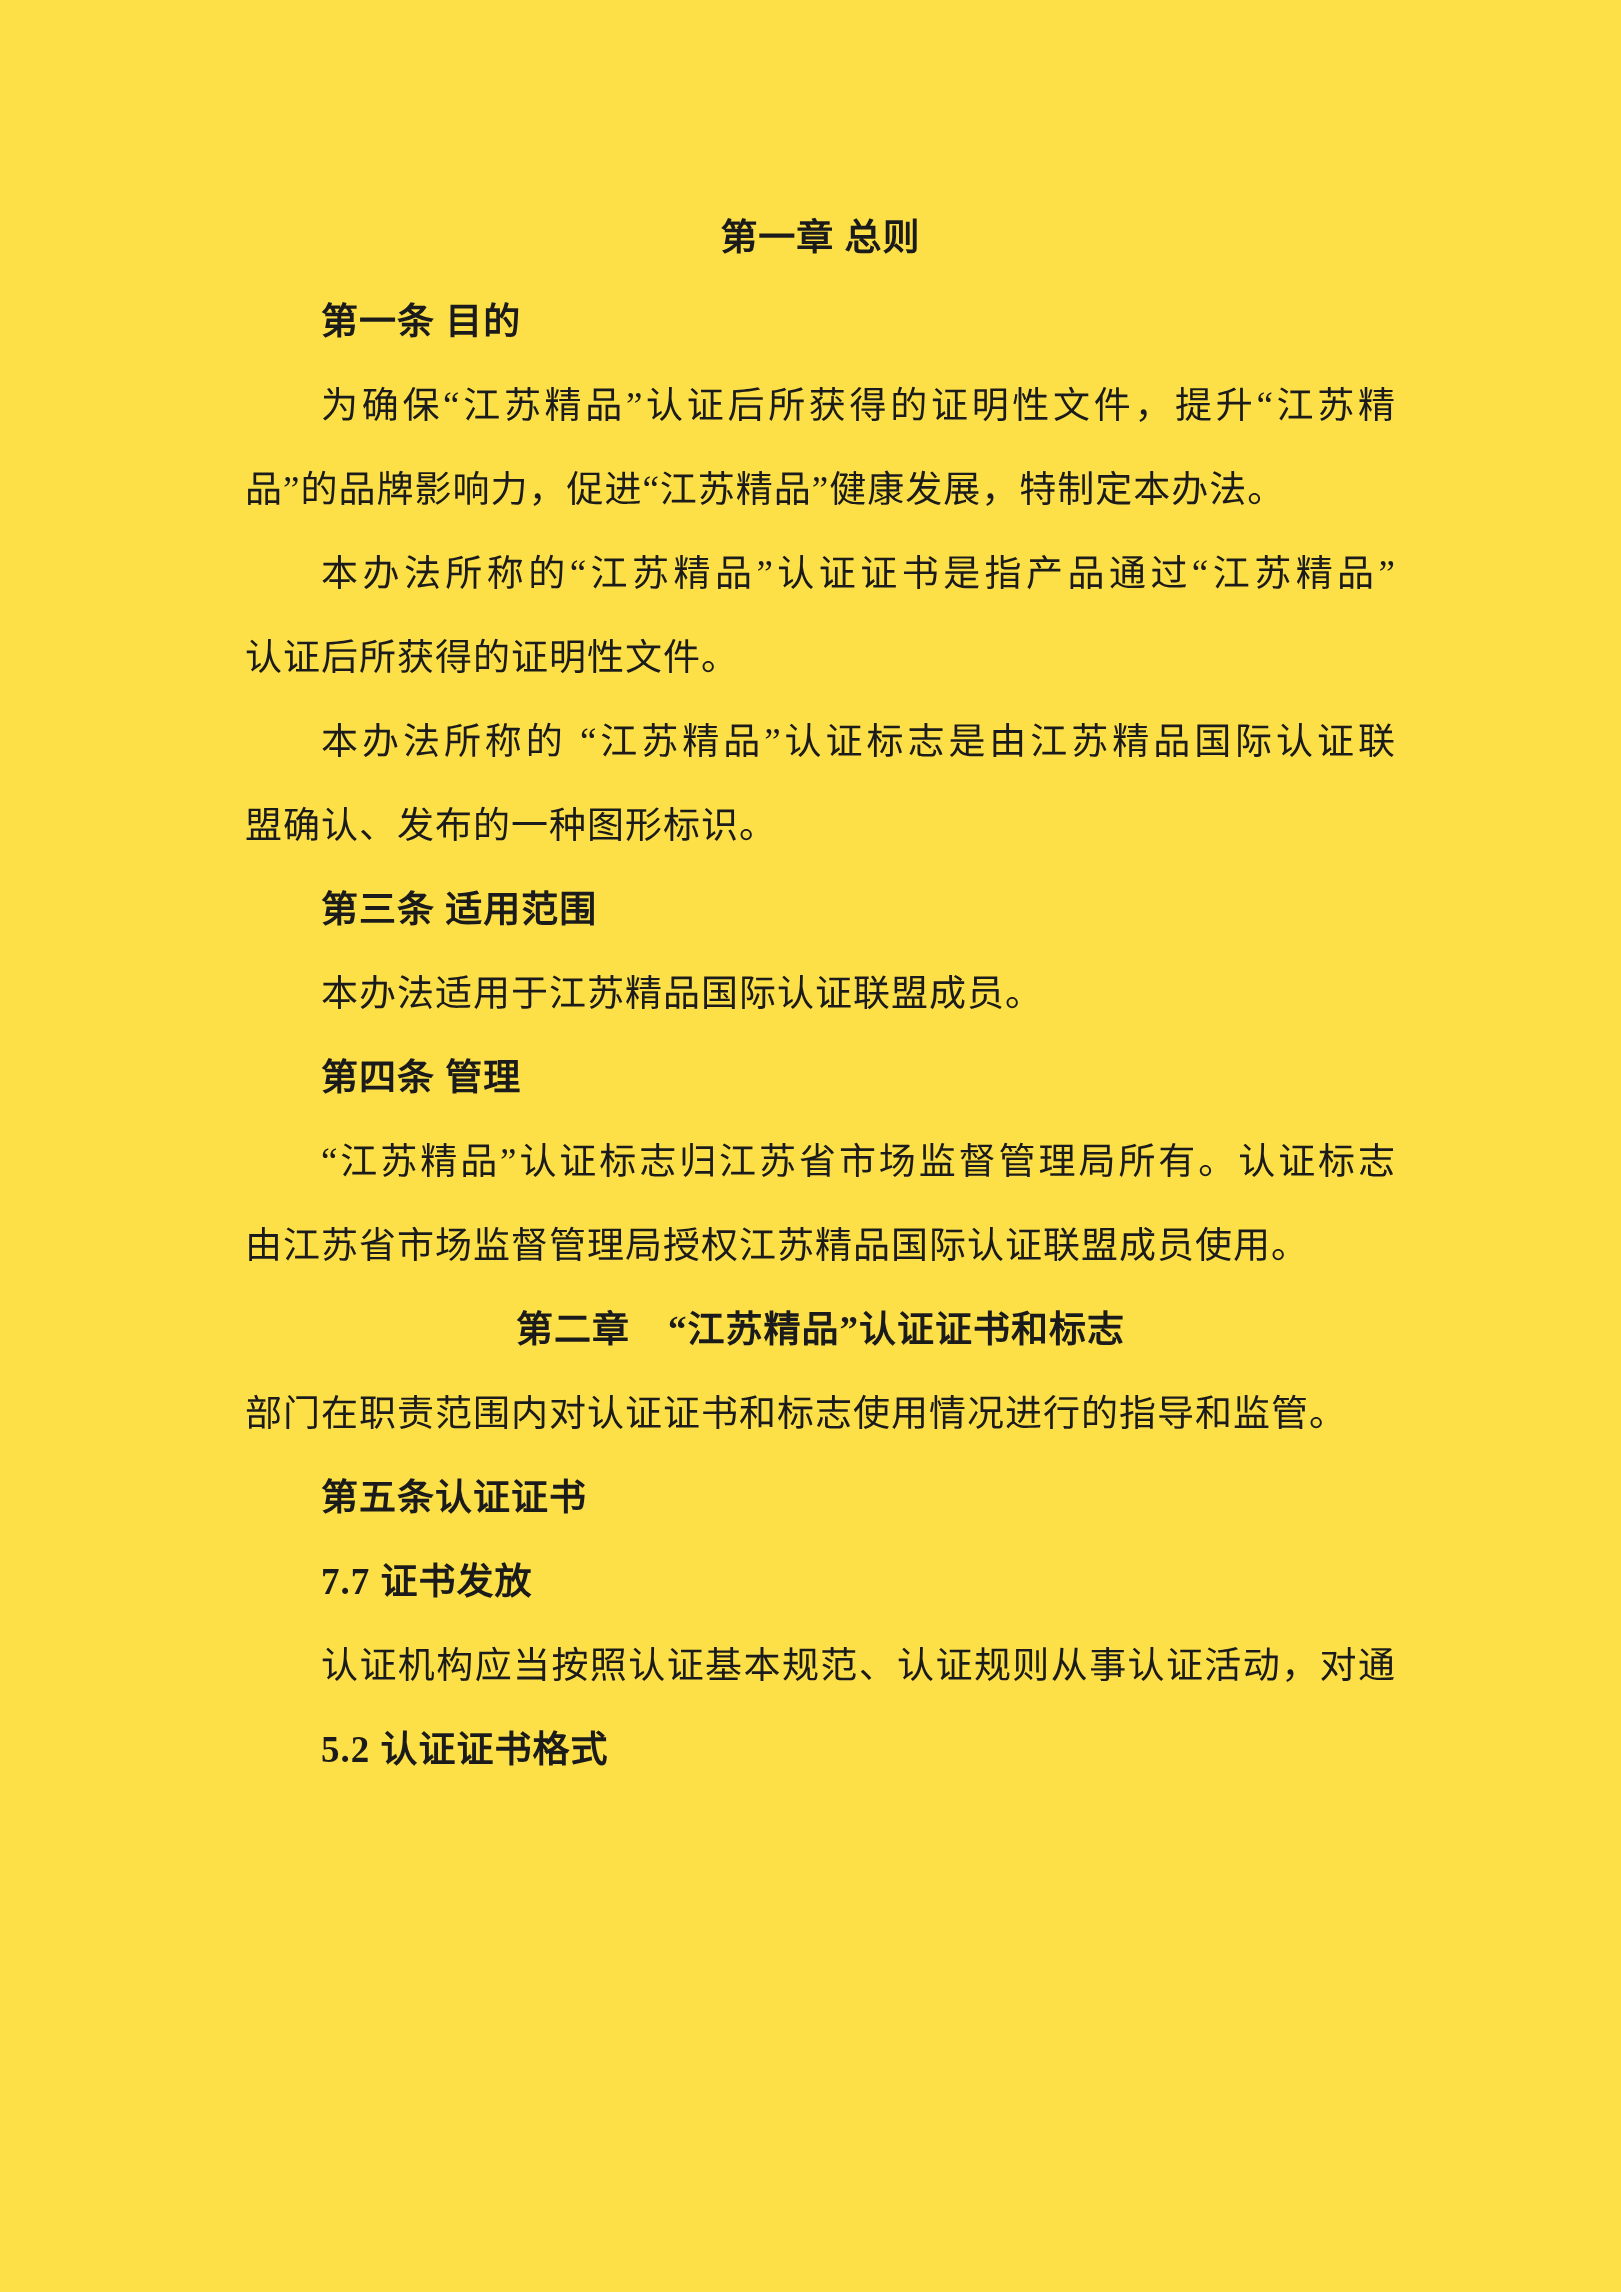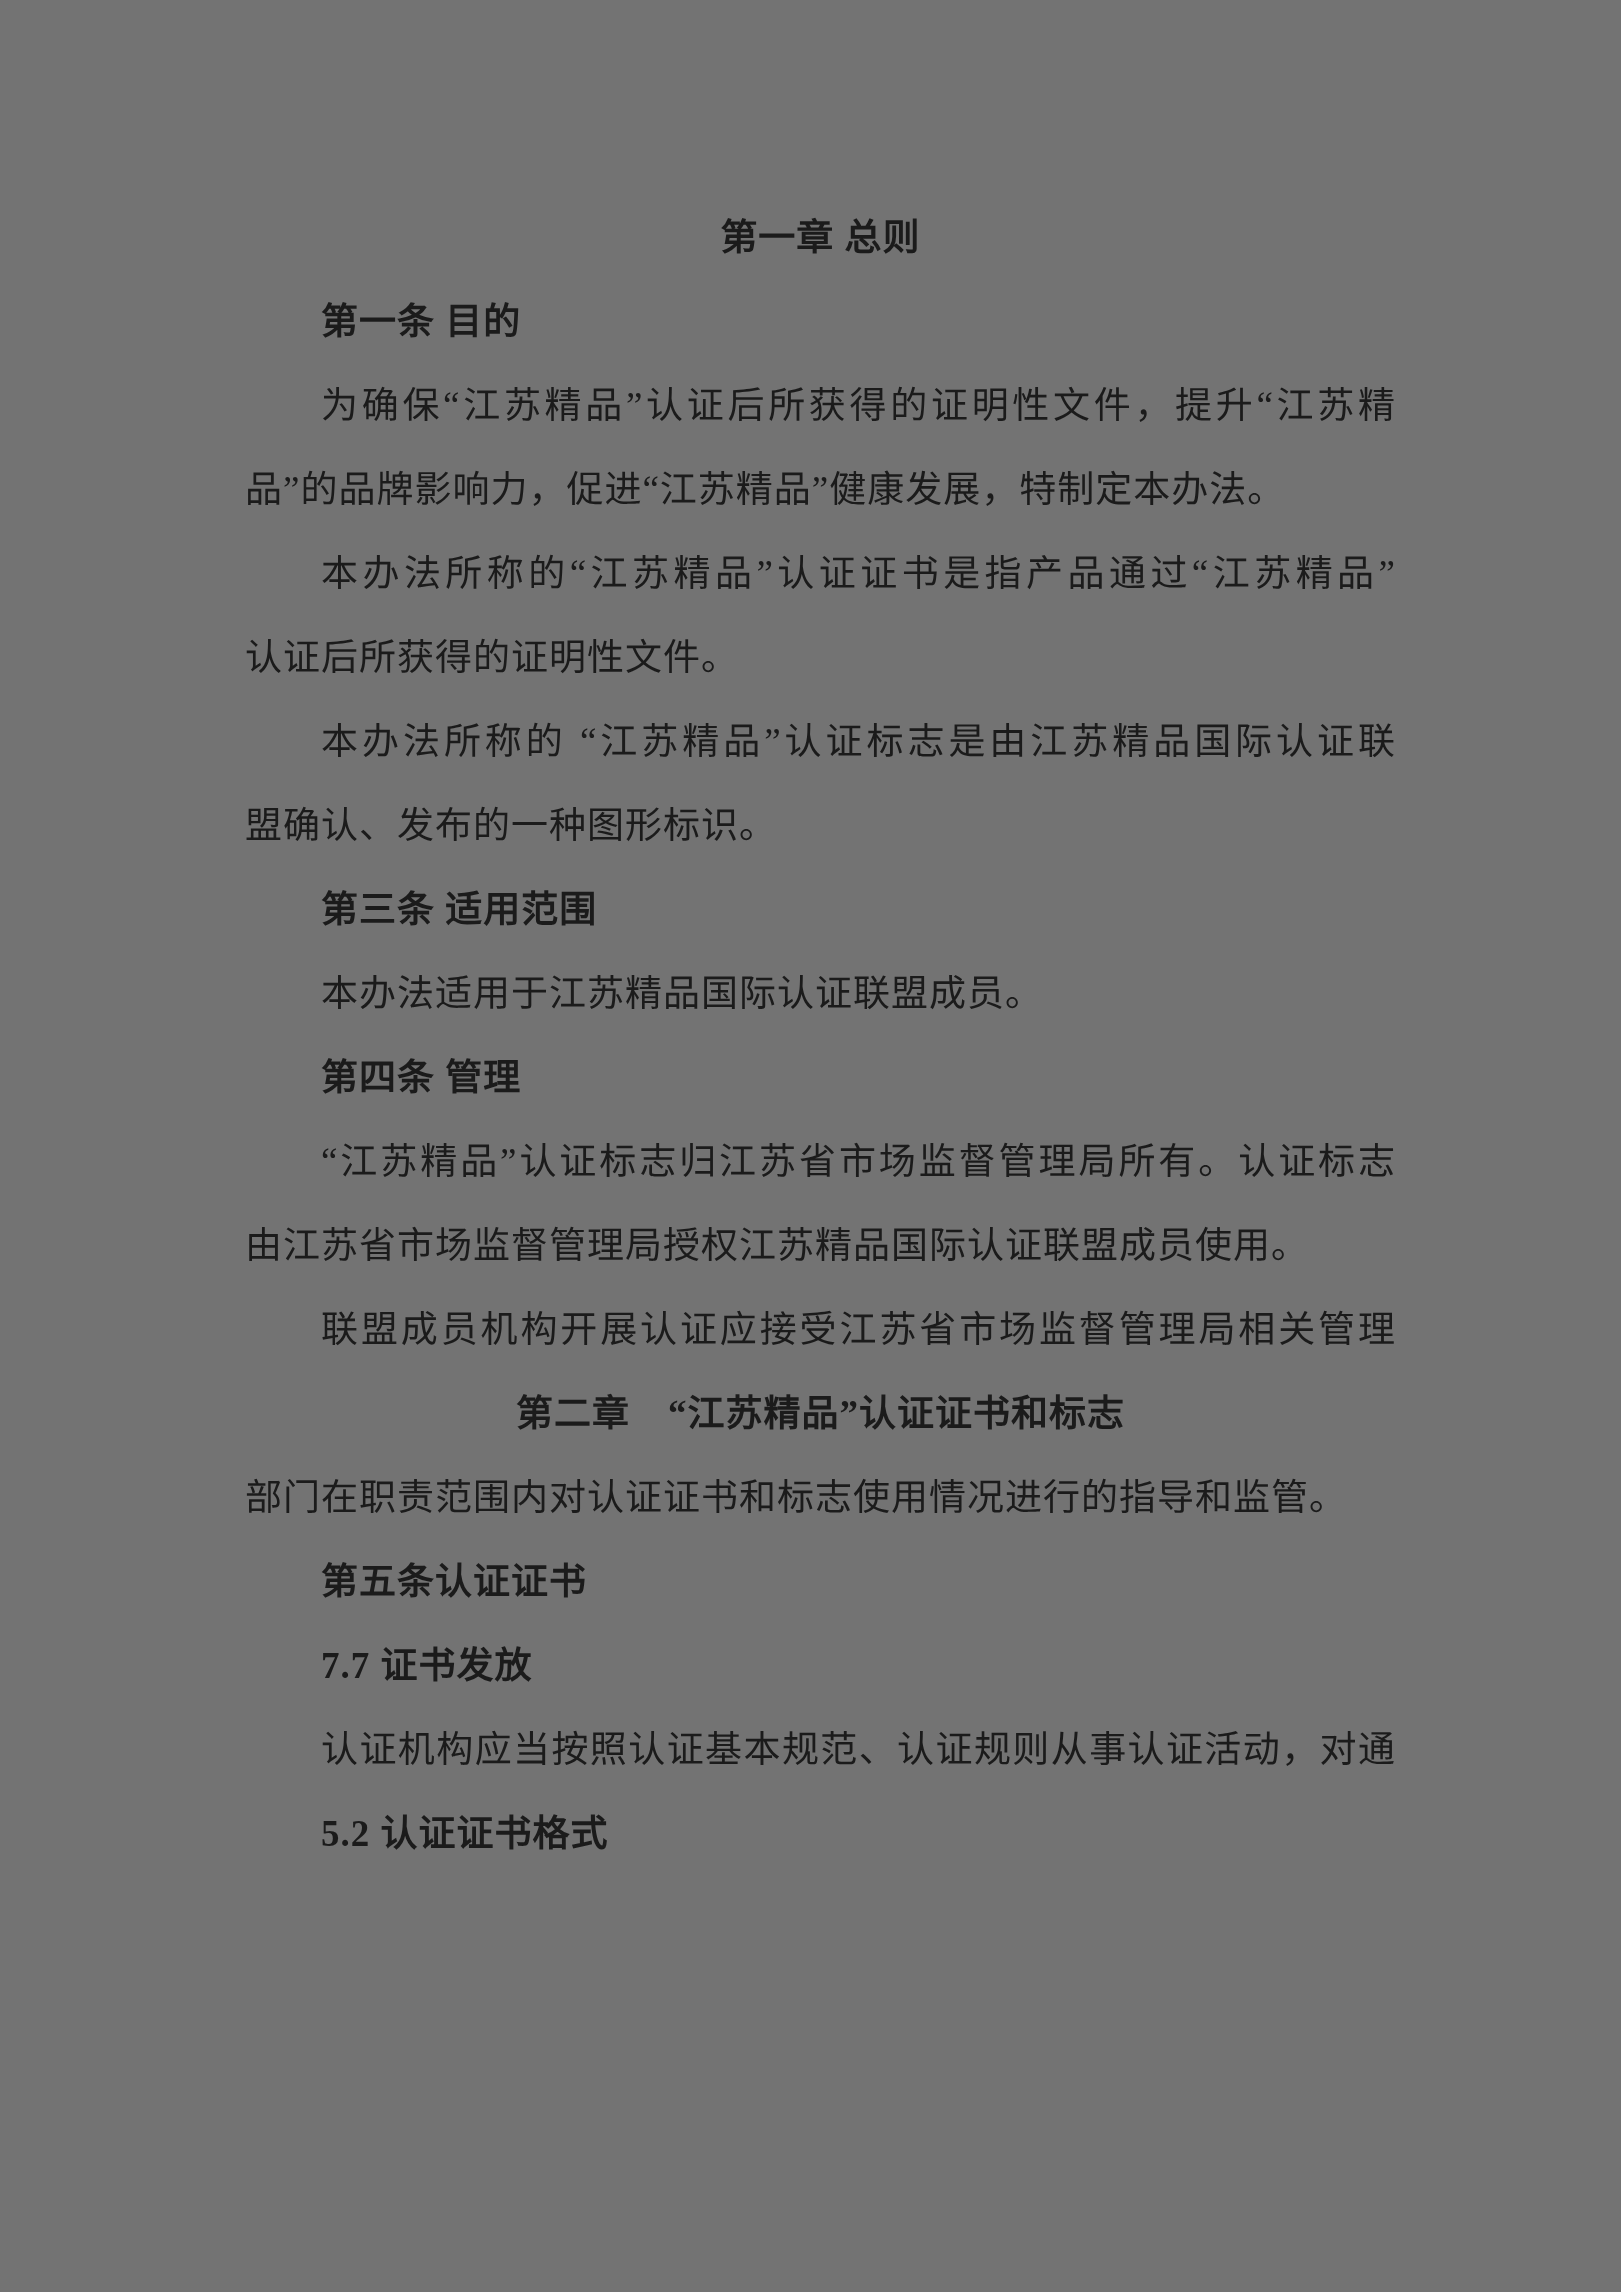--- a/index.html
+++ b/index.html
@@ -5,21 +5,21 @@
 <style>
   html, body {
     margin: 0;
     padding: 0;
     background: #ffffff;
   }
   .page {
     position: relative;
     width: 1621px;
     height: 2293px;
-    background: #737373;
+    background: #fde047;
     overflow: hidden;
     font-family: "Liberation Serif", "DejaVu Serif", serif;
   }
   .doc-body {
     position: absolute;
     left: 245px;
     top: 196px;
     width: 1151px;
   }
   .line {
@@ -69,21 +69,20 @@
       <p class="line body">品”的品牌影响力，促进“江苏精品”健康发展，特制定本办法。</p>
       <p class="line body-first fill">本办法所称的“江苏精品”认证证书是指产品通过“江苏精品”</p>
       <p class="line body">认证后所获得的证明性文件。</p>
       <p class="line body-first fill">本办法所称的 “江苏精品”认证标志是由江苏精品国际认证联</p>
       <p class="line body">盟确认、发布的一种图形标识。</p>
       <p class="line heading">第三条 适用范围</p>
       <p class="line body-first">本办法适用于江苏精品国际认证联盟成员。</p>
       <p class="line heading">第四条 管理</p>
       <p class="line body-first fill">“江苏精品”认证标志归江苏省市场监督管理局所有。认证标志</p>
       <p class="line body">由江苏省市场监督管理局授权江苏精品国际认证联盟成员使用。</p>
-      <p class="line body-first fill">联盟成员机构开展认证应接受江苏省市场监督管理局相关管理</p>
       <p class="line chapter">第二章　“江苏精品”认证证书和标志</p>
       <p class="line body">部门在职责范围内对认证证书和标志使用情况进行的指导和监管。</p>
       <p class="line heading">第五条认证证书</p>
       <p class="line heading">7.7 证书发放</p>
       <p class="line body-first fill">认证机构应当按照认证基本规范、认证规则从事认证活动，对通</p>
       <p class="line heading">5.2 认证证书格式</p>
     </section>
 </main>
 
 

